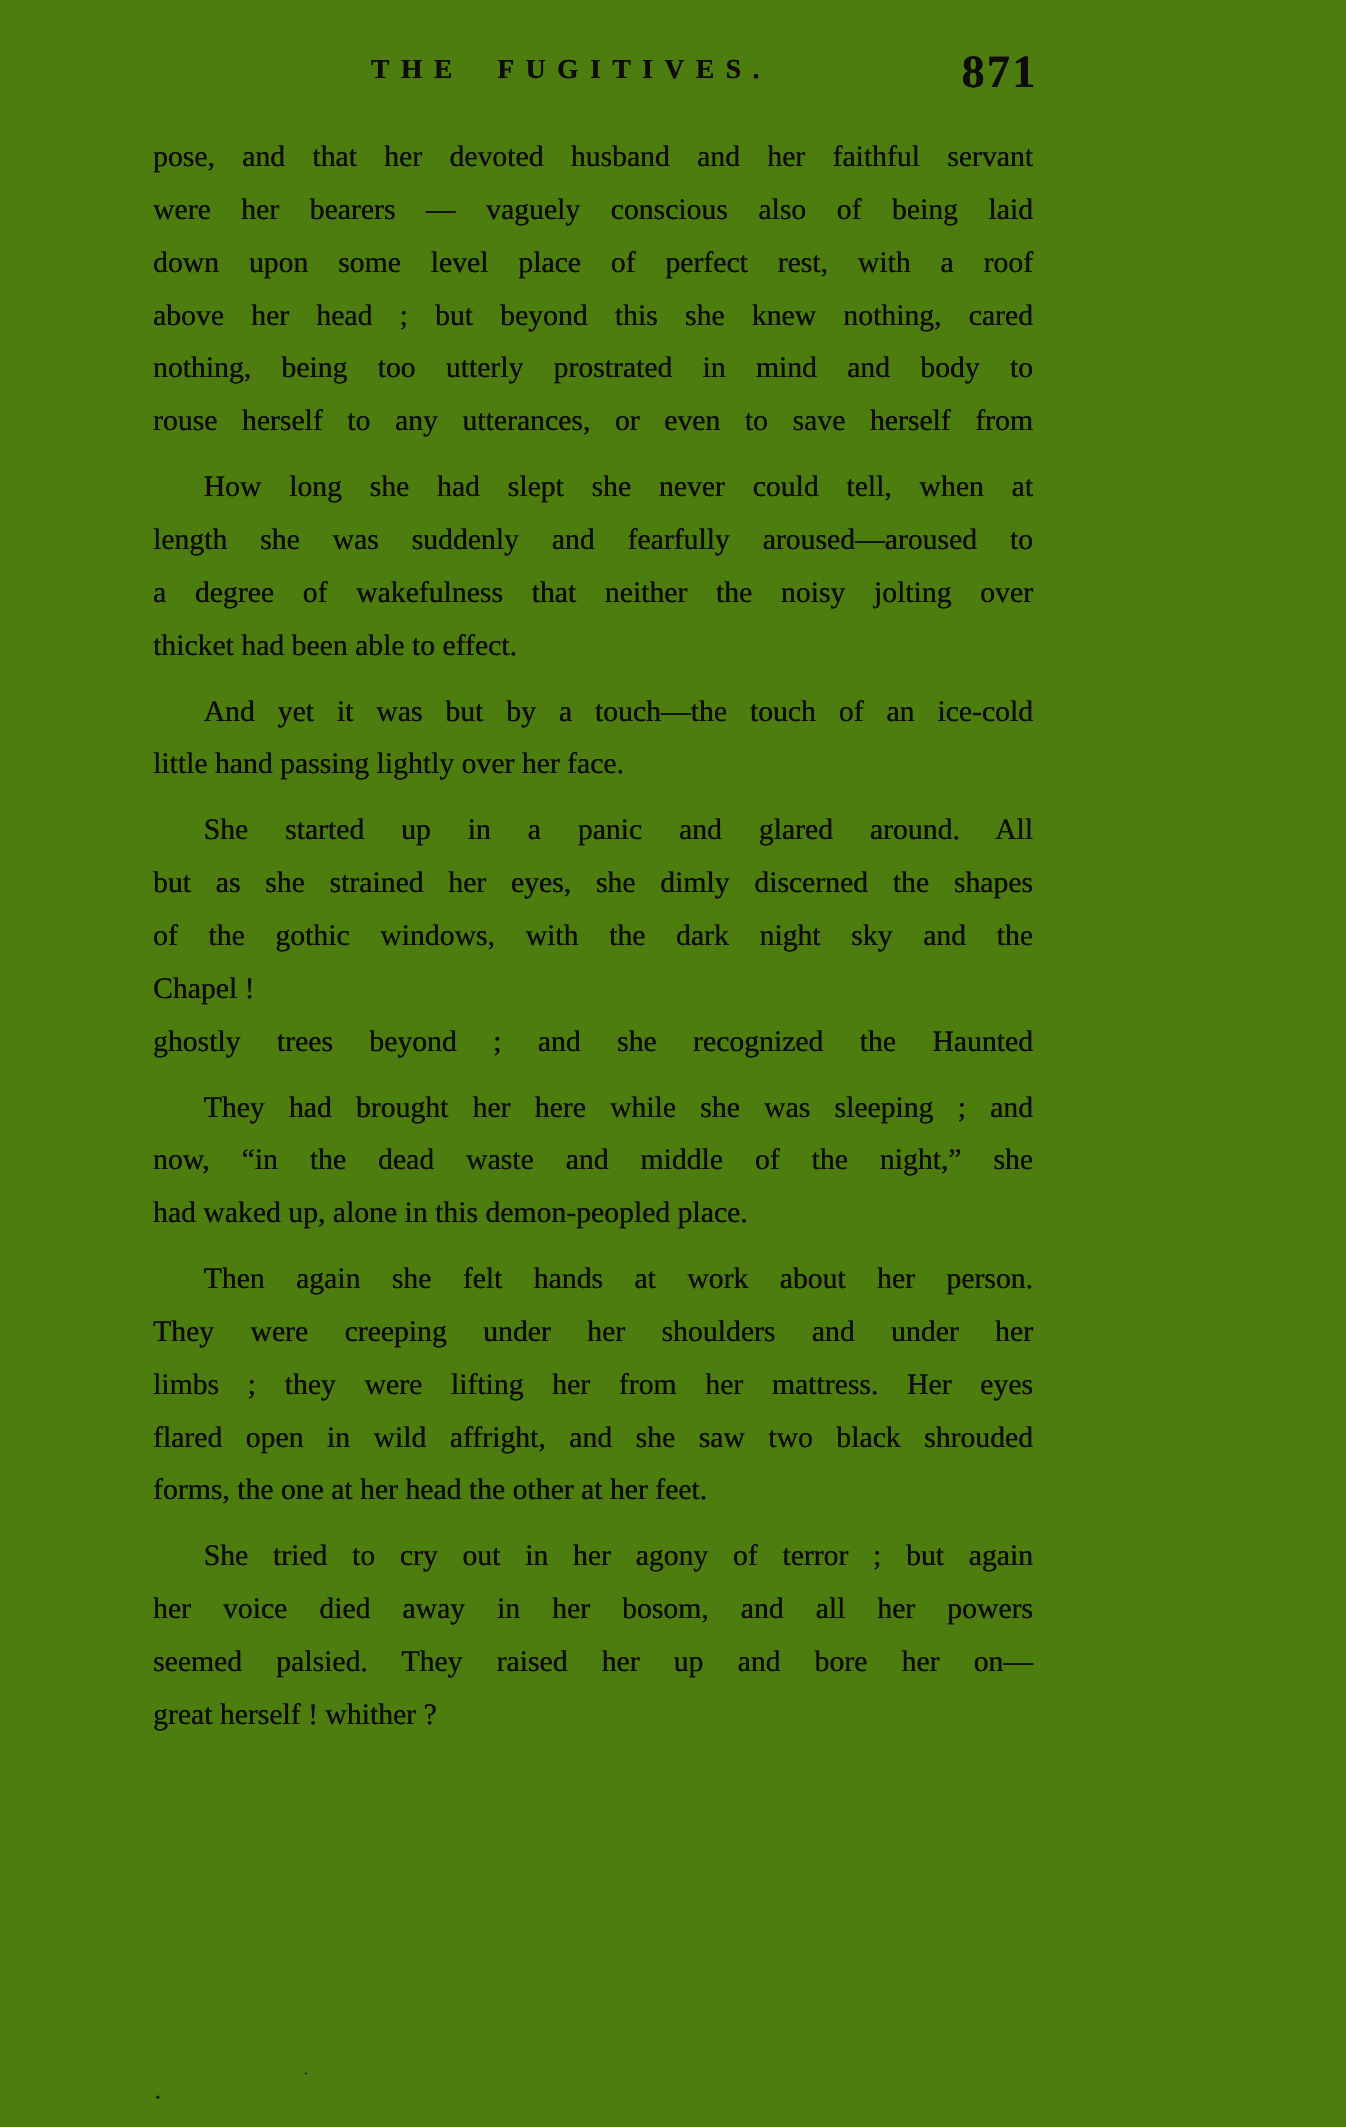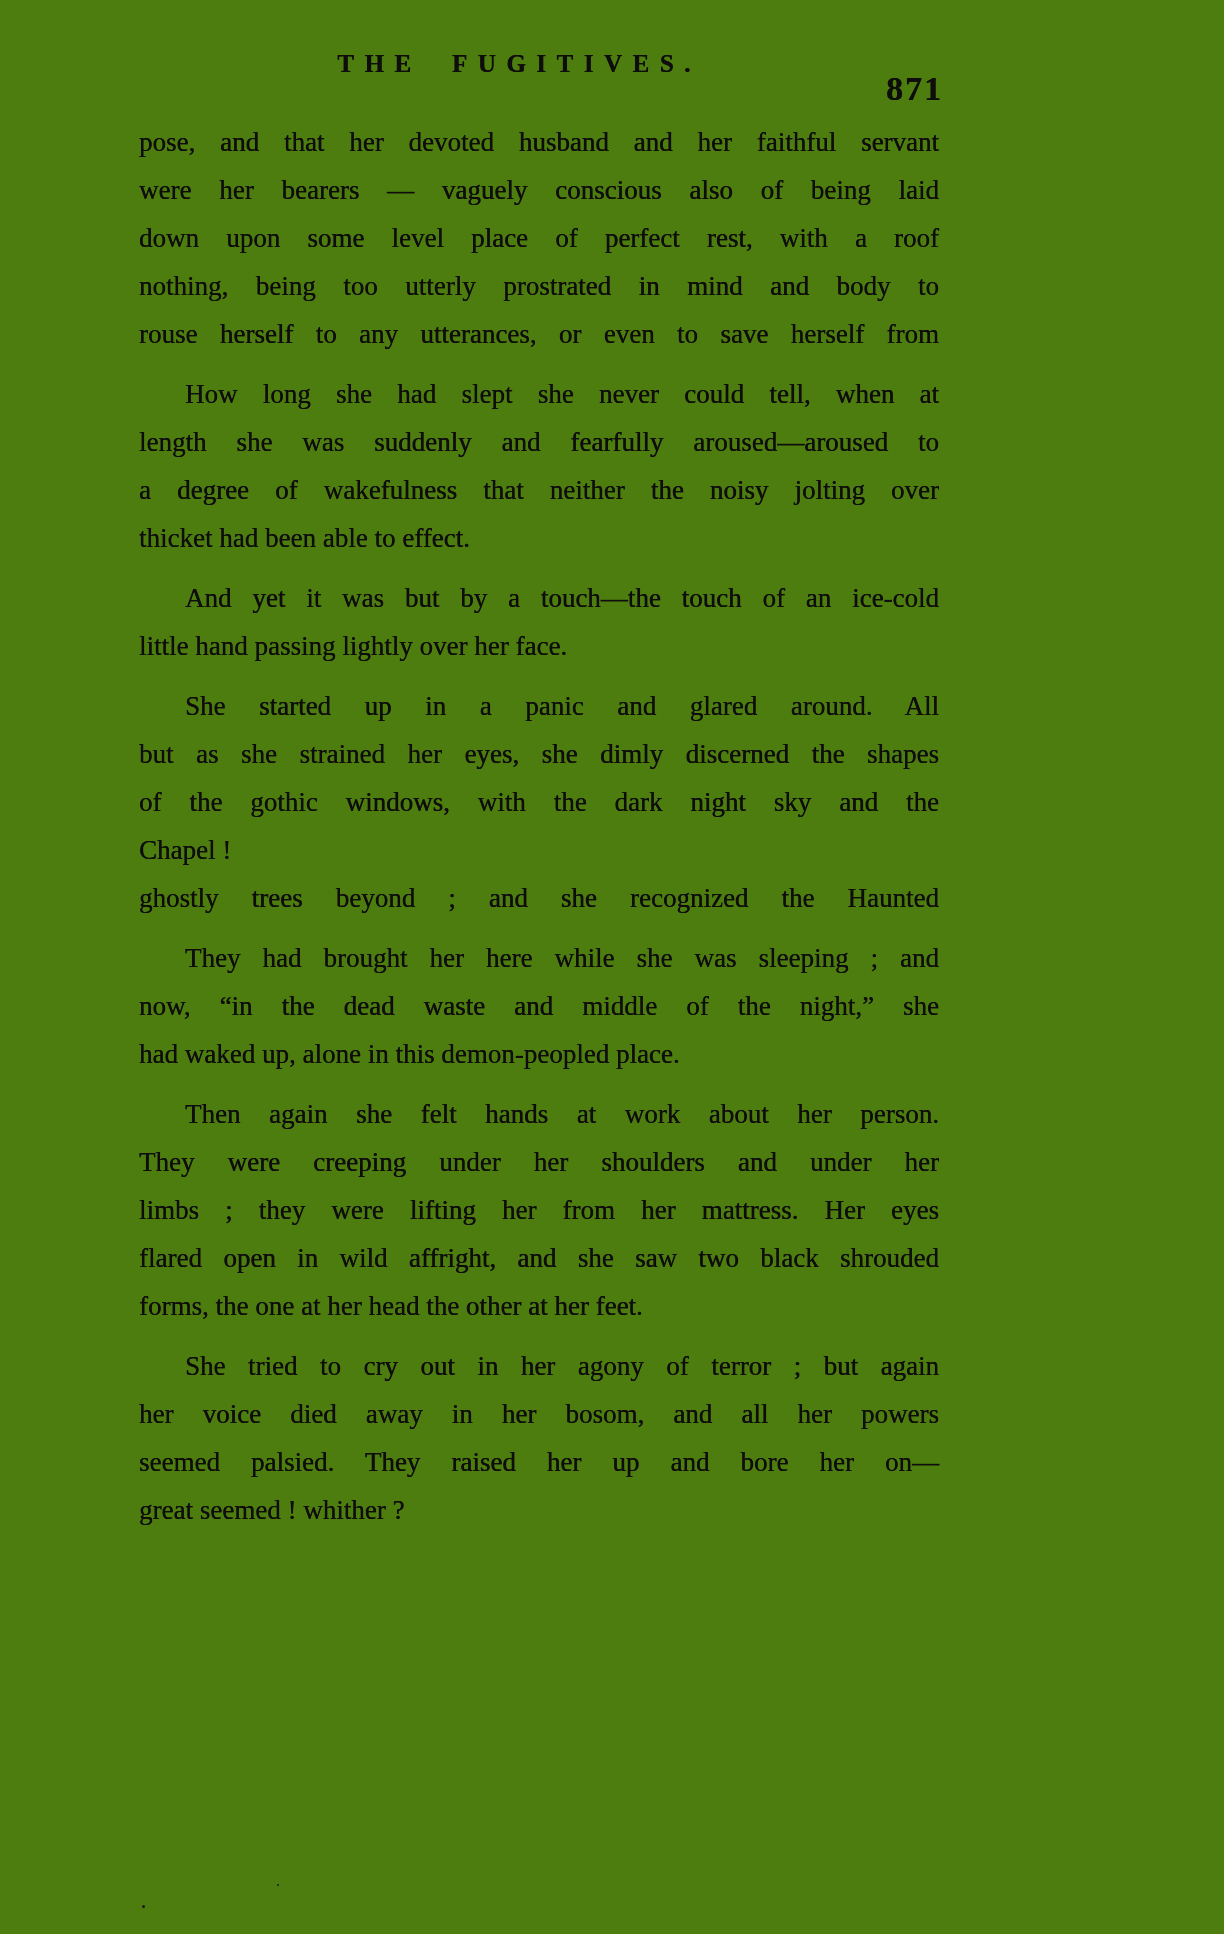--- a/index.html
+++ b/index.html
@@ -34,24 +34,23 @@
     font-size: 25px;
     font-weight: bold;
     letter-spacing: 0.42em;
     word-spacing: 0.55em;
     white-space: nowrap;
   }
   .page-number {
     position: absolute;
     right: 8px;
     top: -2px;
-    font-size: 34px;
+    font-size: 42px;
     font-weight: bold;
     letter-spacing: 2px;
-    margin-top: 28px;
   }
   .text-block {
     position: absolute;
     top: 106px;
     left: 127px;
     width: 824px;
     font-size: 27px;
   }
   .para { margin: 12px; padding: 0; }
   .line {
@@ -80,20 +79,21 @@
 <div class="page">
   <div class="running-head">
     <span class="head-title">THE FUGITIVES.</span>
     <span class="page-number">871</span>
   </div>
   <div class="text-block" id="text-block">
       <div class="para">
         <div class="line">pose, and that her devoted husband and her faithful servant</div>
         <div class="line">were her bearers — vaguely conscious also of being laid</div>
         <div class="line">down upon some level place of perfect rest, with a roof</div>
+        <div class="line">above her head ; but beyond this she knew nothing, cared</div>
         <div class="line">nothing, being too utterly prostrated in mind and body to</div>
         <div class="line">rouse herself to any utterances, or even to save herself from</div>
       </div>
       <div class="para">
         <div class="line indent">How long she had slept she never could tell, when at</div>
         <div class="line">length she was suddenly and fearfully aroused—aroused to</div>
         <div class="line">a degree of wakefulness that neither the noisy jolting over</div>
         <div class="line last">thicket had been able to effect.</div>
       </div>
       <div class="para">
@@ -116,19 +116,19 @@
         <div class="line indent">Then again she felt hands at work about her person.</div>
         <div class="line">They were creeping under her shoulders and under her</div>
         <div class="line">limbs ; they were lifting her from her mattress. Her eyes</div>
         <div class="line">flared open in wild affright, and she saw two black shrouded</div>
         <div class="line last">forms, the one at her head the other at her feet.</div>
       </div>
       <div class="para">
         <div class="line indent">She tried to cry out in her agony of terror ; but again</div>
         <div class="line">her voice died away in her bosom, and all her powers</div>
         <div class="line">seemed palsied. They raised her up and bore her on—</div>
-        <div class="line last">great seemed ! whither ?</div>
+        <div class="line last">great herself ! whither ?</div>
       </div>
     </div>
   <div class="speck" style="left:142px; top:1905px; width:3px; height:3px;"></div>
   <div class="speck" style="left:277px; top:1884px; width:2px; height:2px;"></div>
 
 </div>
 
 </body></html>

